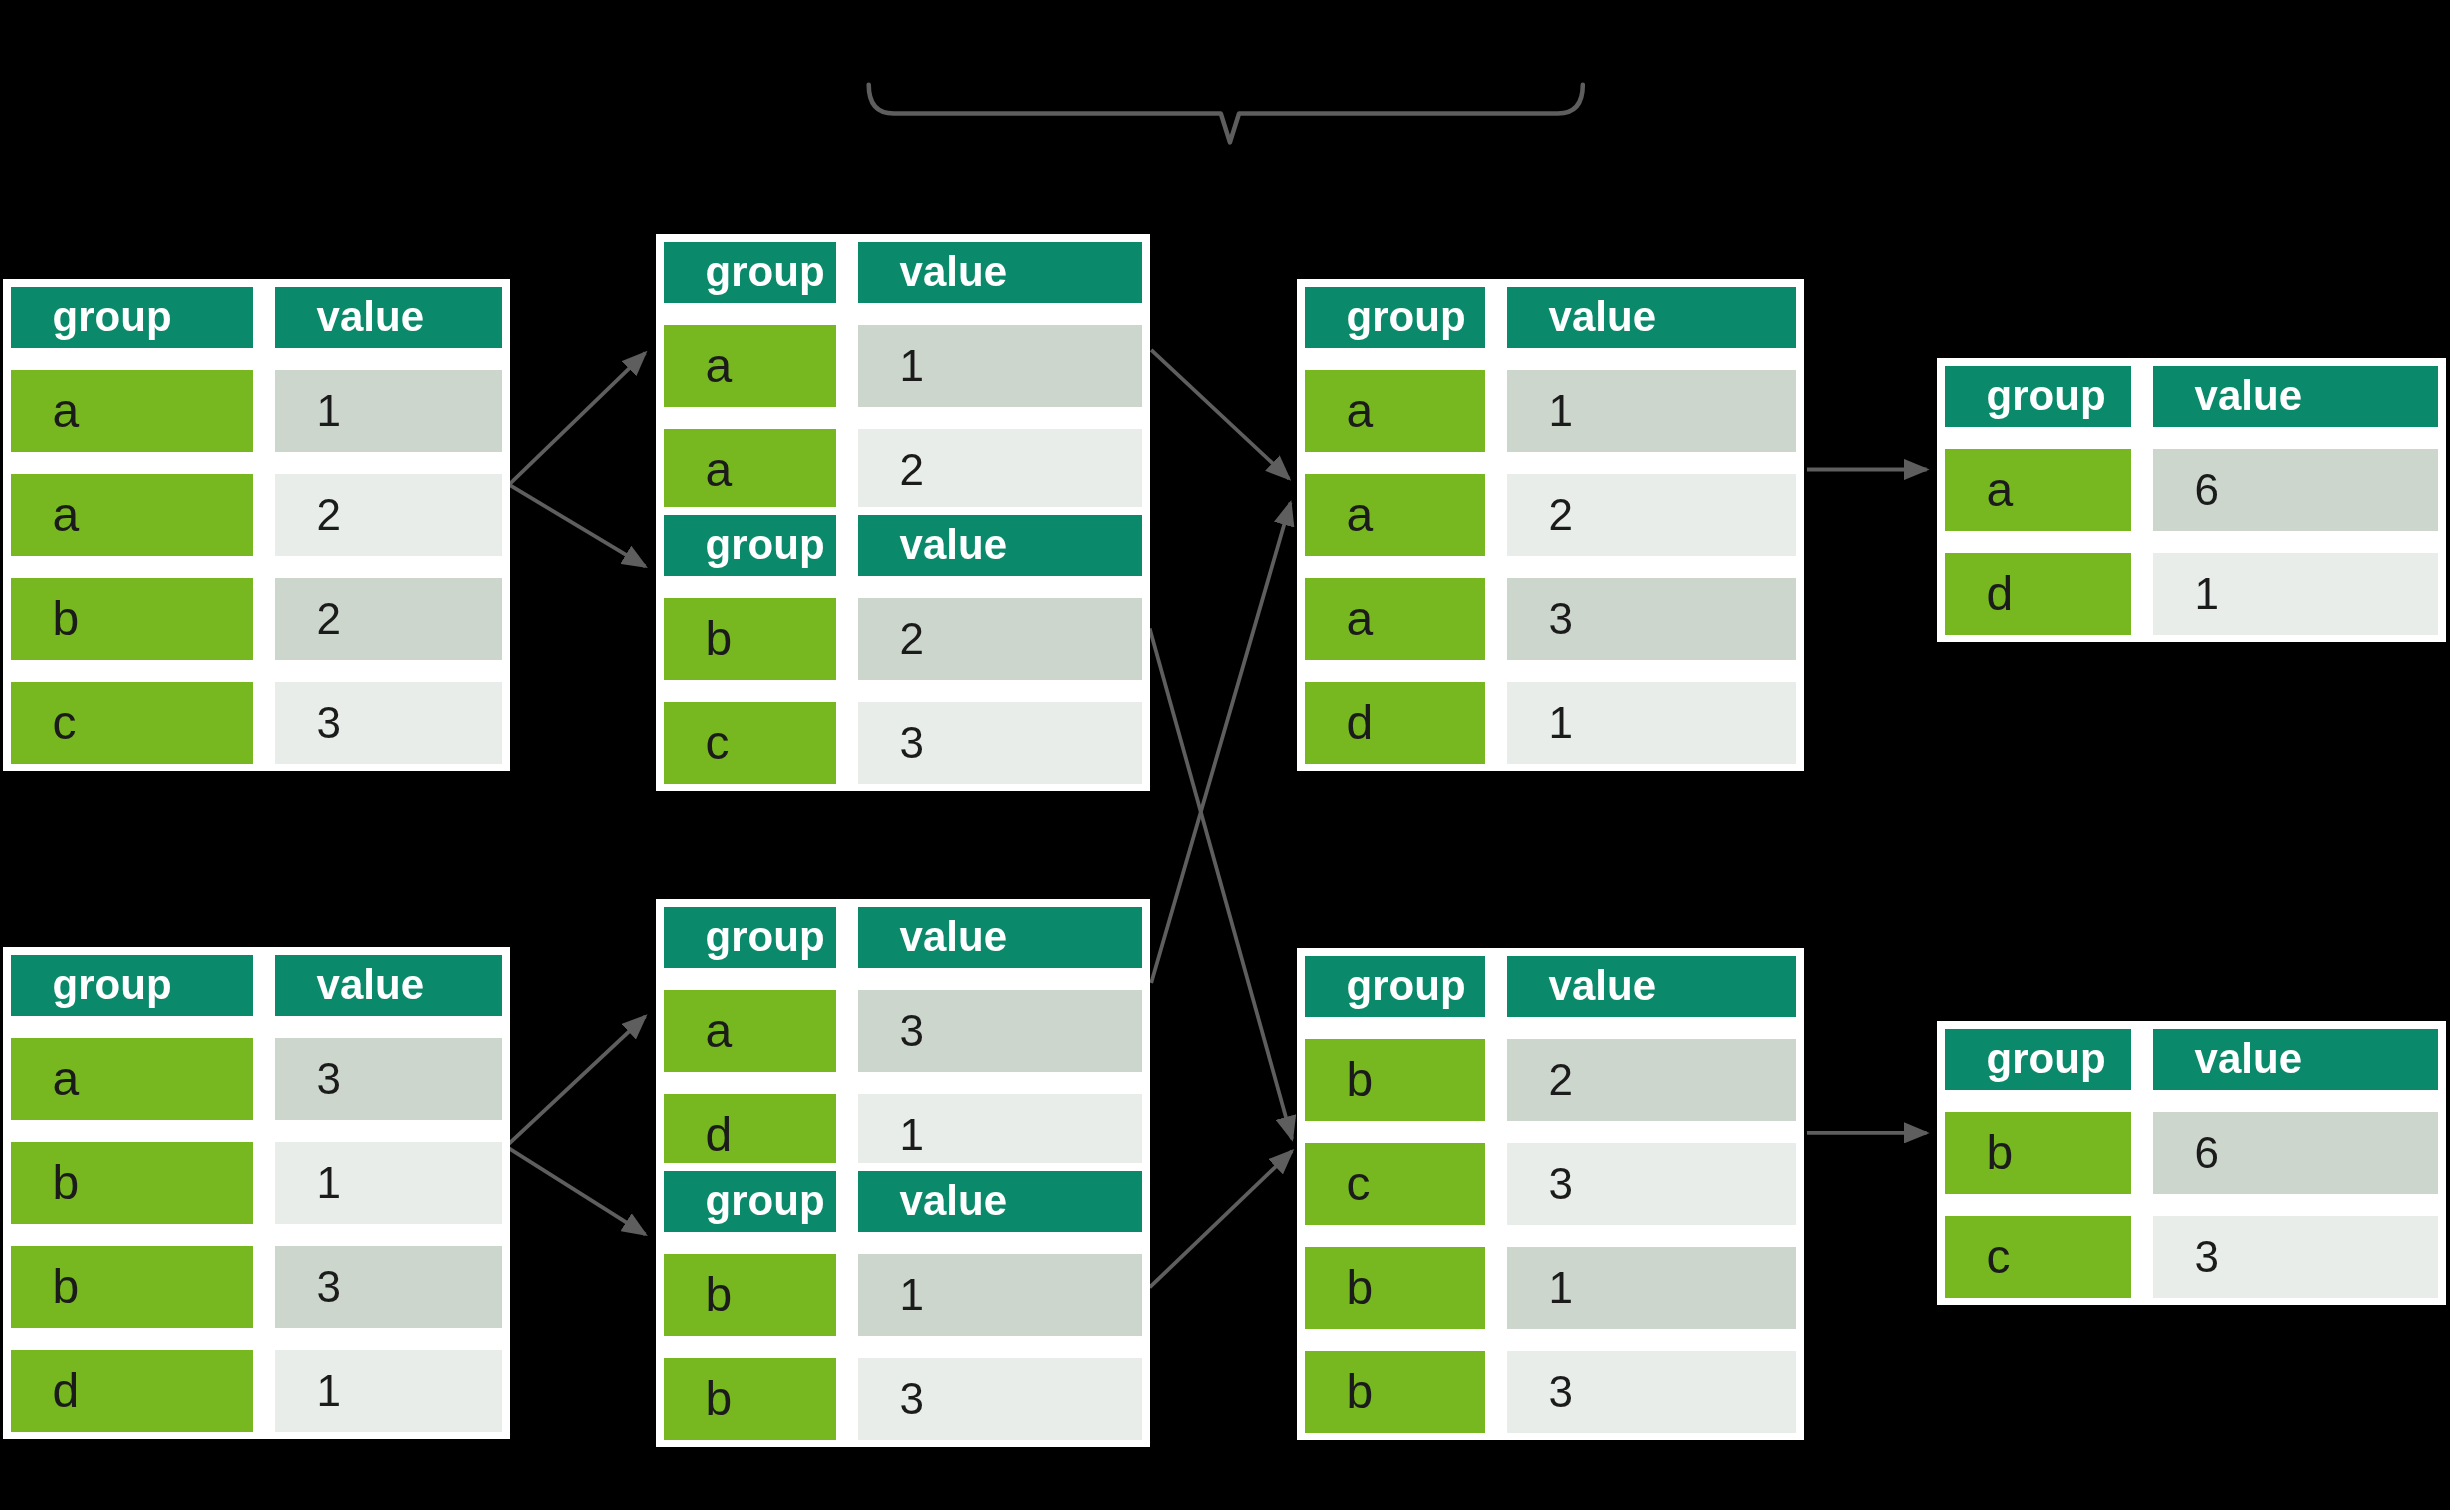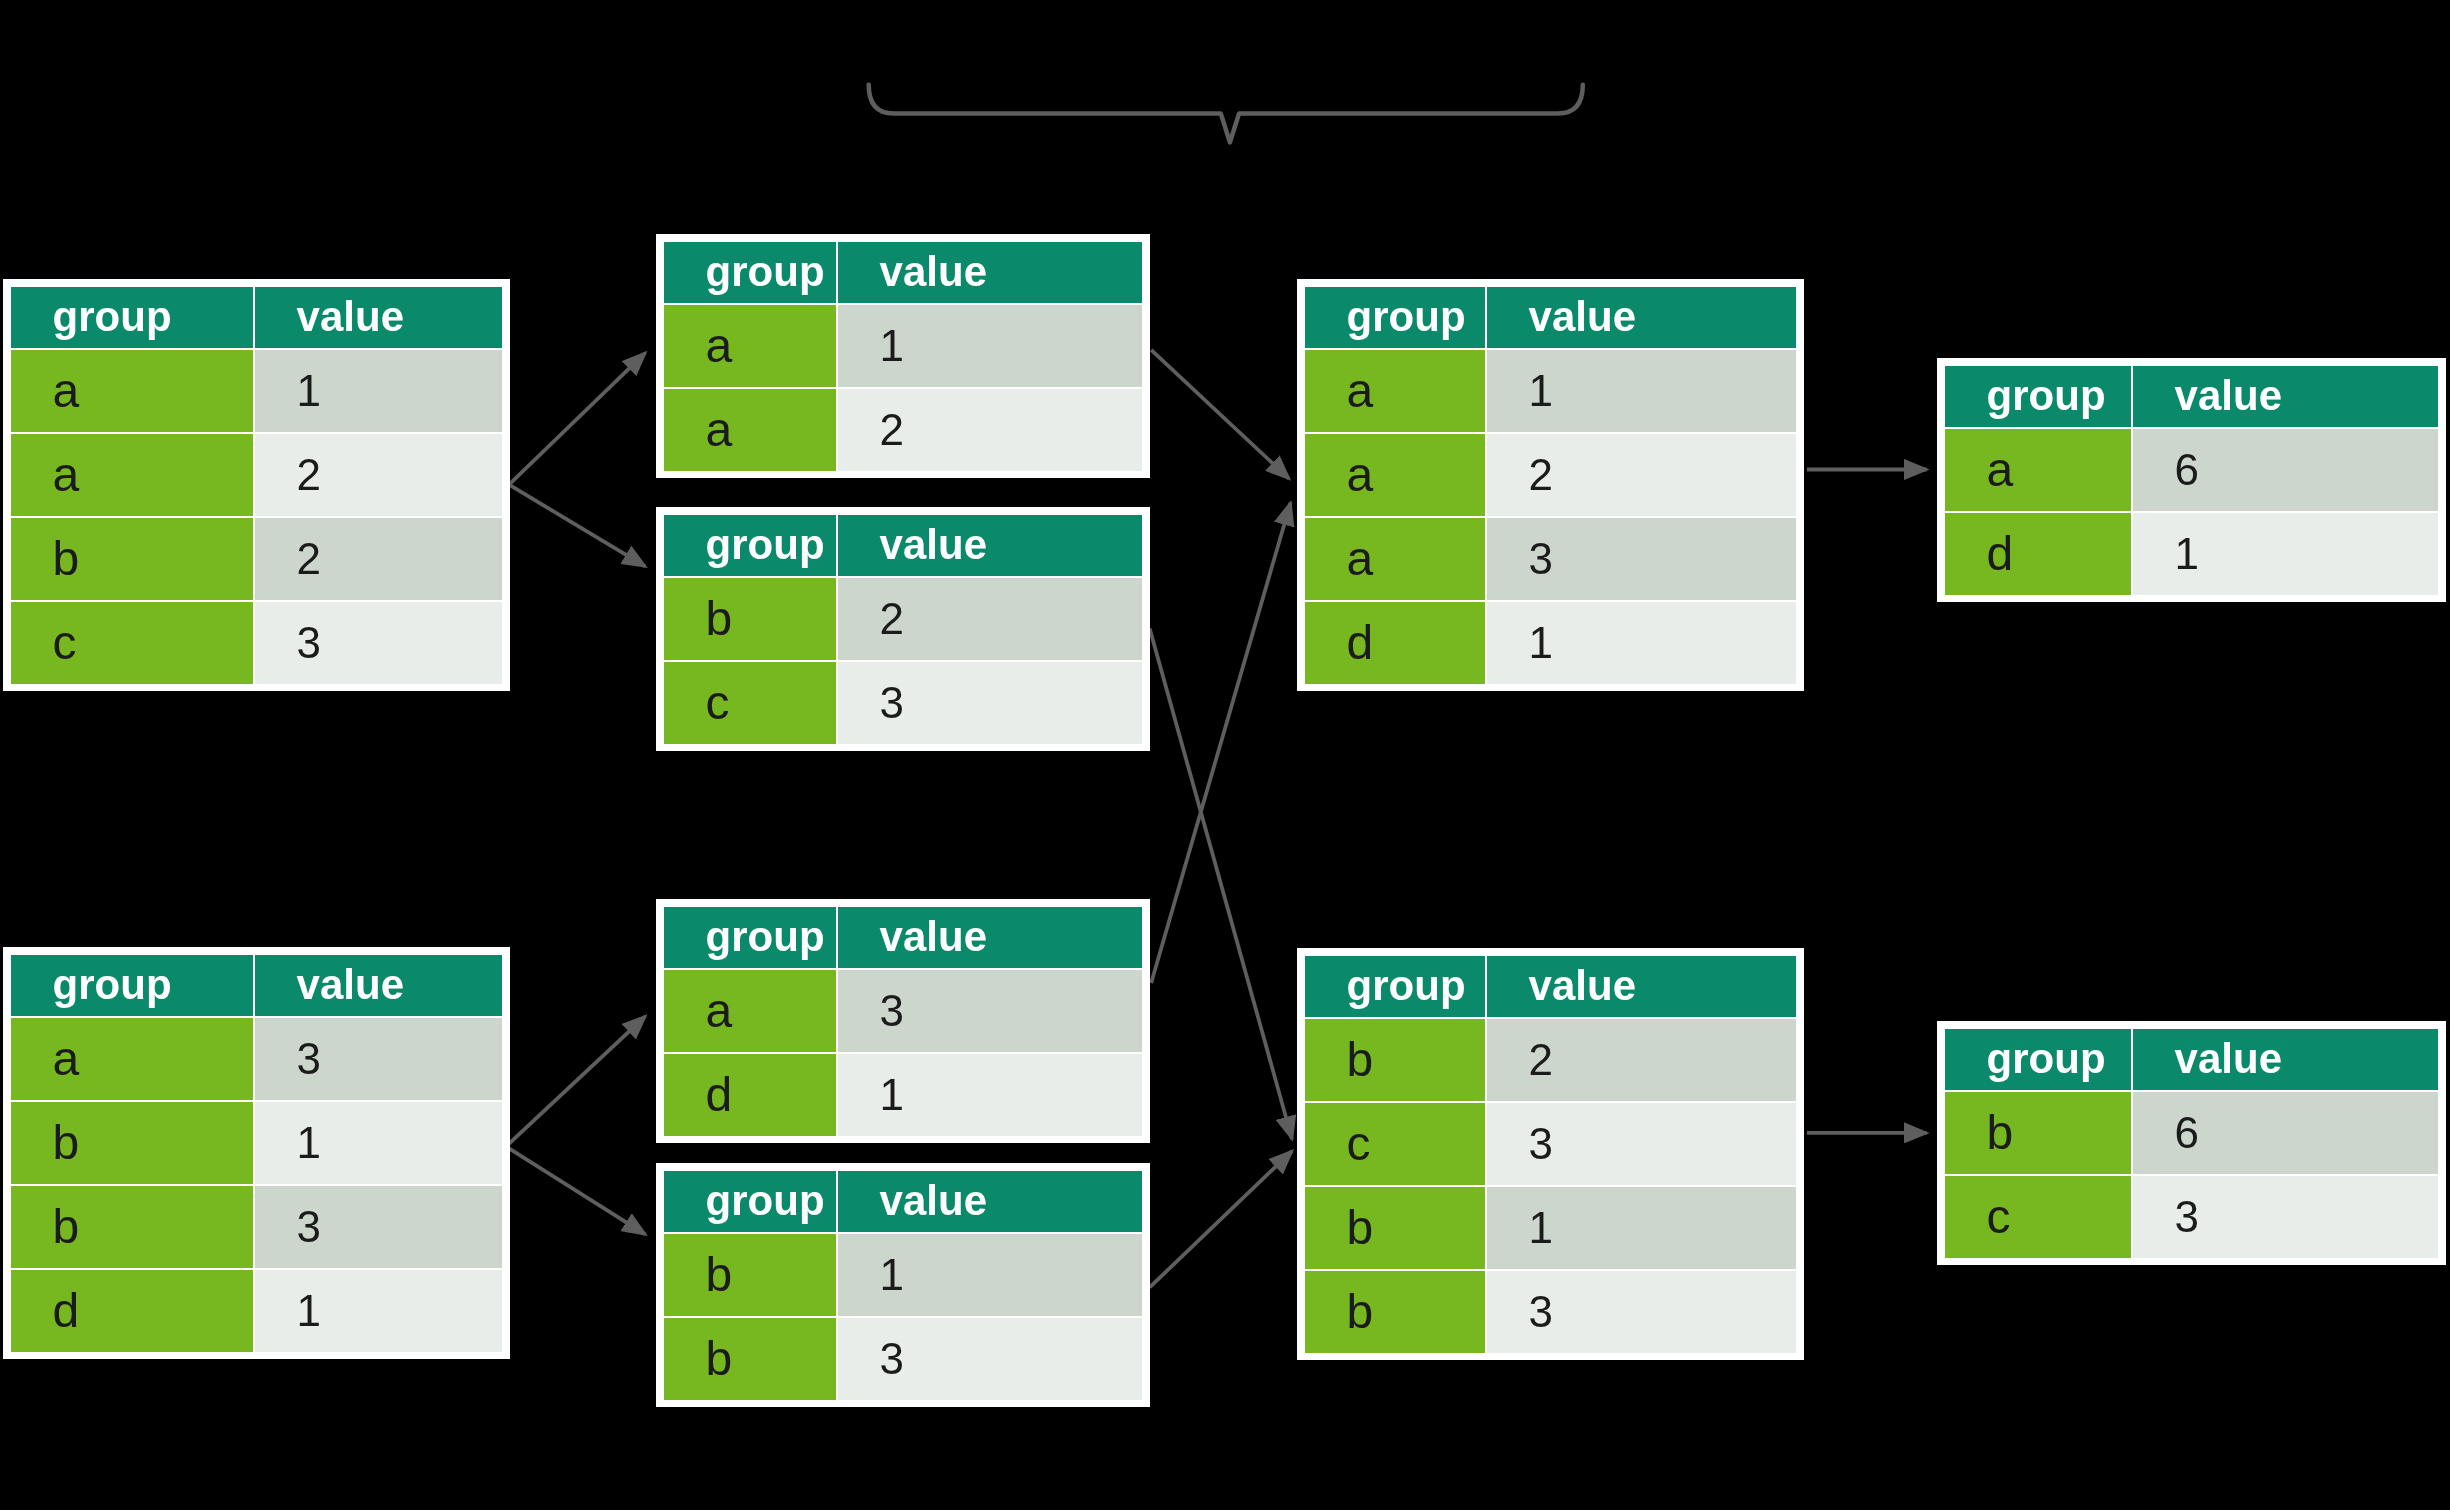--- a/index.html
+++ b/index.html
@@ -7,21 +7,21 @@
     width:2450px;height:1510px;
     background:var(--background,#000);
     position:relative;overflow:hidden;
     font-family:"Liberation Sans", sans-serif;
   }
   .tbl{
     position:absolute;
     background:var(--table_border,#fff);
     padding:7.6px;
     display:grid;
-    gap:2px;
+    gap:22px;
     box-sizing:border-box;
   }
   .tleft{width:507px;grid-template-columns:242px 1fr;}
   .tmid {width:494px;grid-template-columns:172px 1fr;}
   .tright{width:507px;grid-template-columns:180px 1fr;}
   .tfar {width:509px;grid-template-columns:186px 1fr;}
   .r4{grid-template-rows:61px 82px 82px 82px 82px;}
   .r2{grid-template-rows:61px 82px 82px;}
   .hc{
     background:var(--header,#0b8a6b);

